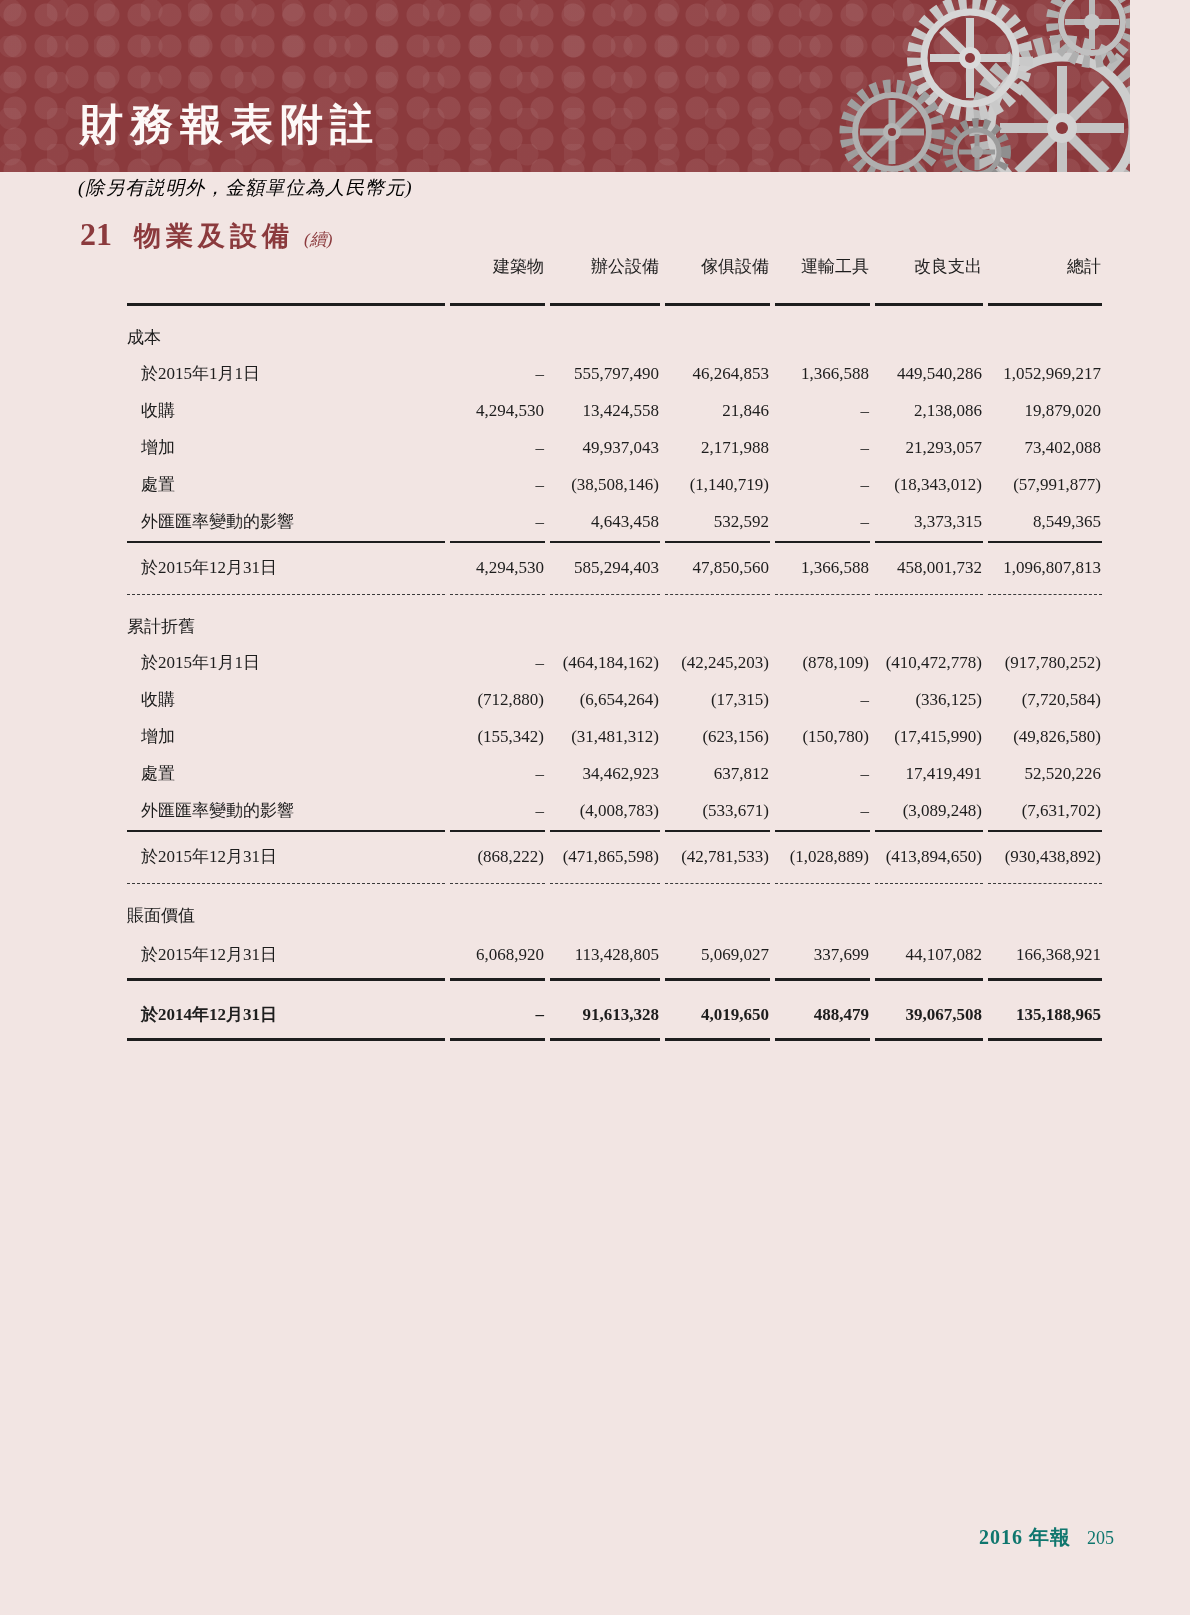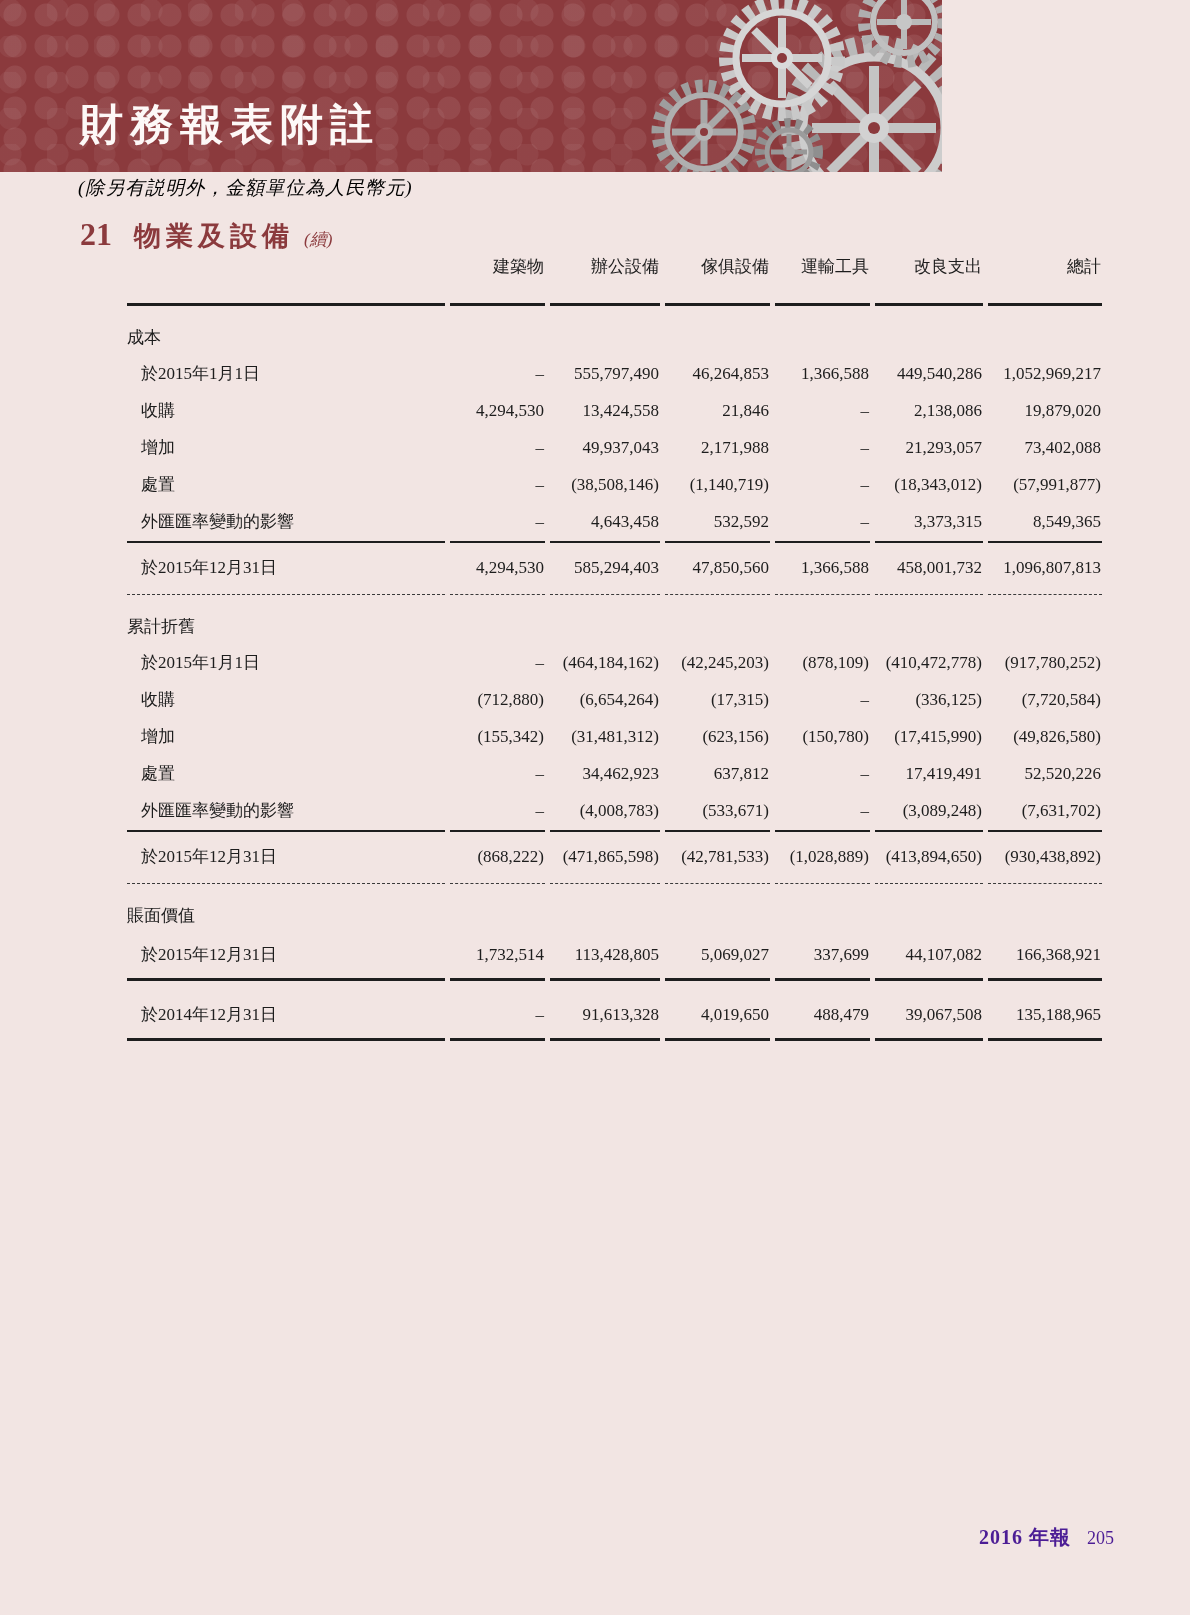--- a/index.html
+++ b/index.html
@@ -7,21 +7,21 @@
     width:1190px; height:1615px;
     background:#F2E5E3;
     font-family:"Liberation Serif","DejaVu Serif",serif;
     position:relative;
     color:#1D1D1D;
   }
   .page { position:absolute; inset:0; overflow:hidden; }
 
   
   .banner {
-    position:absolute; top:0; left:0; width:942px; height:172px;
+    position:absolute; top:0; left:0; width:1130px; height:172px;
     background-color:#8B3A3D;
     background-image:
       radial-gradient(circle at 15px 15px, rgba(255,240,238,0.085) 11px, transparent 12px),
       radial-gradient(circle at 10px 10px, rgba(255,240,238,0.055) 11px, transparent 12px);
     background-size: 31px 31px, 47px 36px;
     overflow:hidden;
   }
   .banner-title {
     position:absolute; left:80px; top:96px;
     margin:0; font-size:43px; font-weight:700; letter-spacing:7px;
@@ -57,24 +57,24 @@
   tr.rt-normal td { padding-top:6px; padding-bottom:7px; }
   tr.rt-subtotal td {
     border-top:2px solid #1E1E1E;
     border-bottom:1px dashed #3A3A3A;
     padding-top:13px; padding-bottom:14px;
   }
   tr.rt-total td {
     border-bottom:3px solid #1E1E1E;
     padding-top:9px; padding-bottom:11px;
   }
-  tr.rt-total + tr.rt-total td { padding-top:22px; }
+  tr.rt-total + tr.rt-total td { padding-top:22px;font-weight:bold; }
 
   
-  .footer { position:absolute; top:1524px; right:76px; color:#4c1d95; white-space:nowrap; }
+  .footer { position:absolute; top:1524px; right:76px; color:#0f766e; white-space:nowrap; }
   .footer .report { font-size:20px; font-weight:700; letter-spacing:1px; }
   .footer .pageno { font-size:18px; margin-left:16px; font-weight:400; }
 </style>
 </head>
 <body>
 
 <div class="page">
 
   <div class="banner">
     <svg class="gears" viewBox="0 0 310 172" xmlns="http://www.w3.org/2000/svg" aria-hidden="true">
@@ -280,21 +280,21 @@
             <td class="num">(42,781,533)</td>
             <td class="num">(1,028,889)</td>
             <td class="num">(413,894,650)</td>
             <td class="num">(930,438,892)</td>
           </tr>
           <tr class="section-row">
             <td colspan="7">賬面價值</td>
           </tr>
           <tr class="rt-total">
             <td class="lbl">於2015年12月31日</td>
-            <td class="num">1,732,514</td>
+            <td class="num">6,068,920</td>
             <td class="num">113,428,805</td>
             <td class="num">5,069,027</td>
             <td class="num">337,699</td>
             <td class="num">44,107,082</td>
             <td class="num">166,368,921</td>
           </tr>
           <tr class="rt-total">
             <td class="lbl">於2014年12月31日</td>
             <td class="num">–</td>
             <td class="num">91,613,328</td>

